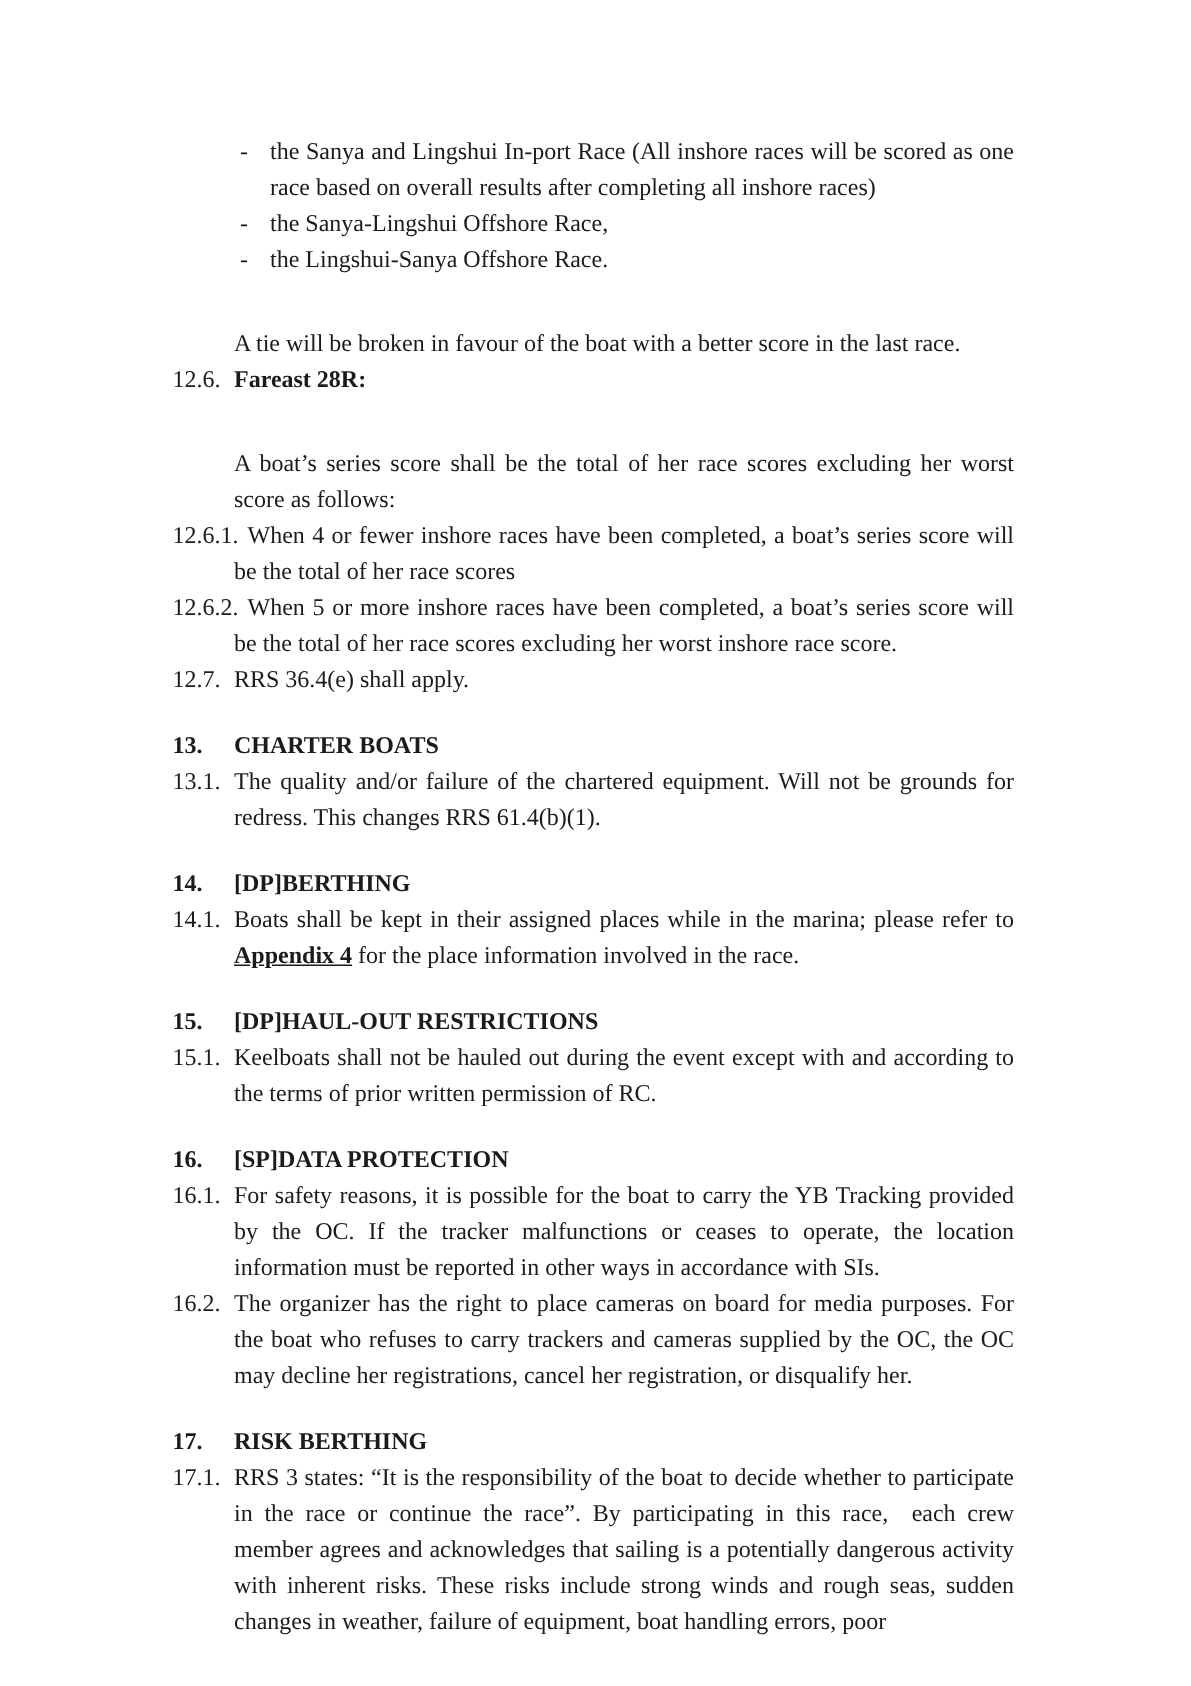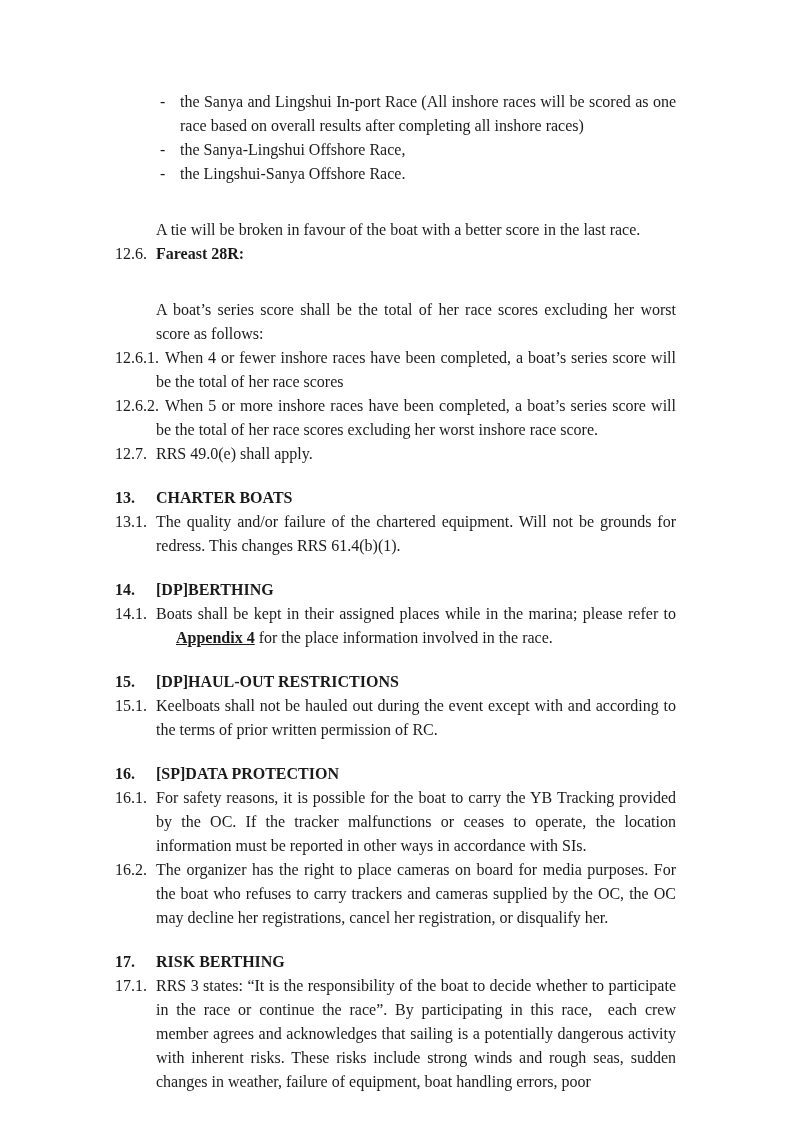--- a/index.html
+++ b/index.html
@@ -53,21 +53,20 @@
     margin-top: 20px;
     padding-left: 41px;
     text-align: left;
   }
   .bold { font-weight: bold; }
   .appendix-ref {
     font-weight: bold;
     text-decoration: underline;
     color: inherit;
     cursor: pointer;
-    margin-left: 20px;
   }
 </style>
 </head>
 <body>
 
 <div class="page">
   <div class="content">
 
     <div class="bullet">
       <span class="dash">-</span>
@@ -90,21 +89,21 @@
 
     <div class="para">
       <span class="num">12.6.1.</span><span>When 4 or fewer inshore races have been completed, a boat’s series score will be the total of her race scores</span>
     </div>
 
     <div class="para">
       <span class="num">12.6.2.</span><span>When 5 or more inshore races have been completed, a boat’s series score will be the total of her race scores excluding her worst inshore race score.</span>
     </div>
 
     <div class="para">
-      <span class="num">12.7.</span><span>RRS 49.0(e) shall apply.</span>
+      <span class="num">12.7.</span><span>RRS 36.4(e) shall apply.</span>
     </div>
 
     <div class="heading">
       <span class="num">13.</span><span>CHARTER BOATS</span>
     </div>
     <div class="para">
       <span class="num">13.1.</span><span>The quality and/or failure of the chartered equipment. Will not be grounds for redress. This changes RRS 61.4(b)(1).</span>
     </div>
 
     <div class="heading">

